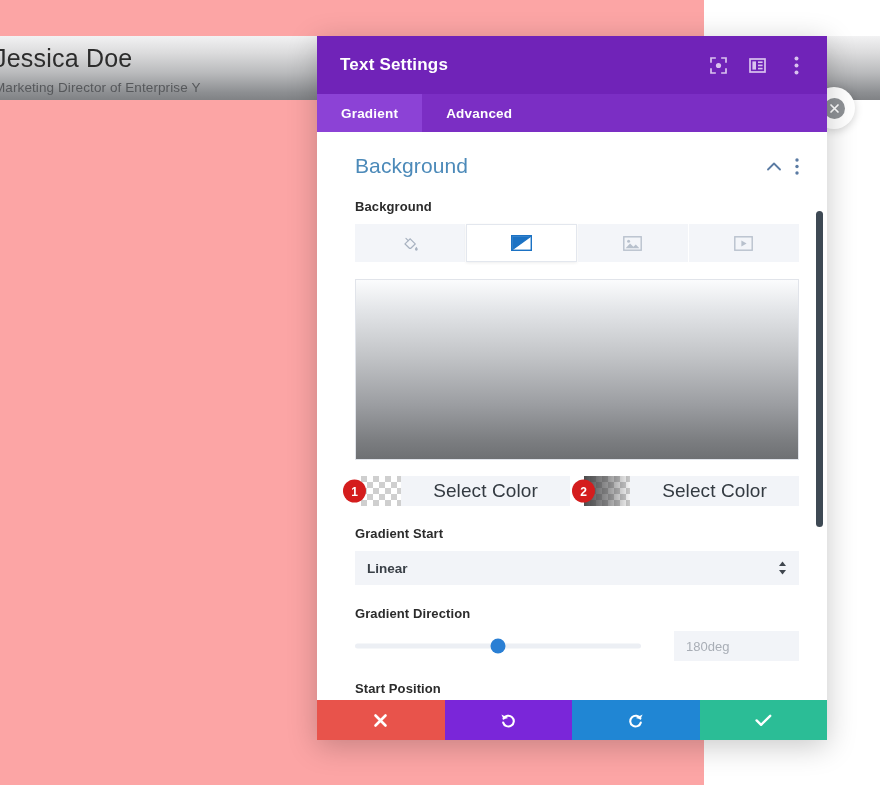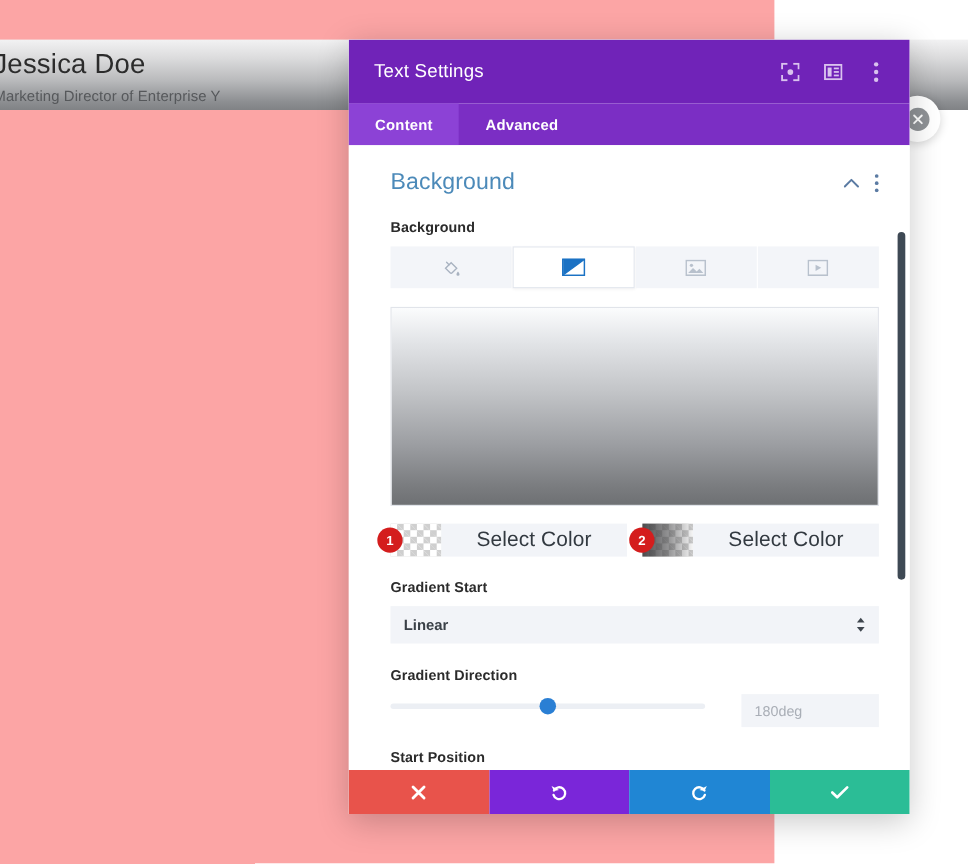--- a/index.html
+++ b/index.html
@@ -52,21 +52,21 @@
     box-shadow: 0 6px 28px rgba(0,0,0,.22);
     z-index: 3;
     display: flex; flex-direction: column;
     overflow: hidden;
   }
   .modal-header {
     height: 58px; background: #7023b8;
     display: flex; align-items: center;
     padding: 0 21px 0 23px; flex: none;
   }
-  .modal-title { color: #fff; font-size: 17px; font-weight: normal; letter-spacing:.2px; }
+  .modal-title { color: #fff; font-size: 17px; font-weight: bold; letter-spacing:.2px; }
   .modal-header-actions { margin-left: auto; display: flex; align-items: center; gap: 19px; }
   .hdr-icon { width: 20px; height: 20px; display:flex; align-items:center; justify-content:center; color:#d9c2ee; }
   .hdr-icon svg { display:block; }
 
   .modal-tabs {
     height: 38px; background: #7b2ec4; display: flex; flex: none;
   }
   .tab {
     height: 38px; padding: 0 24px;
     display: flex; align-items: center; justify-content:center;
@@ -148,21 +148,21 @@
     display:flex; align-items:center;
     padding: 0 12px; font-size: 13.5px; color:#3a4047;
   }
   .select-arrows {
     position:absolute; right: 12px; top:50%; transform:translateY(-50%);
     display:flex; flex-direction:column; gap:2px; color:#3f464e;
   }
 
   
   .slider-block { margin-bottom: 20px; }
-  .slider-row { display:flex; gap: 0; }
+  .slider-row { display:flex; align-items:center; gap: 0; }
   .slider {
     position: relative; height: 22px; flex: 0 0 286px;
     display:flex; align-items:center;
   }
   .slider .track {
     position:absolute; left:0; right:0; top: 50%; transform: translateY(-50%);
     height: 5px; border-radius: 3px; background:#eceff4;
   }
   .slider .thumb {
     position:absolute; top:50%; transform:translate(-50%,-50%);
@@ -235,21 +235,21 @@
           <svg width="5" height="19" viewBox="0 0 5 19" aria-hidden="true">
             <circle cx="2.5" cy="2.5" r="2" fill="#d9c2ee"></circle>
             <circle cx="2.5" cy="9.5" r="2" fill="#d9c2ee"></circle>
             <circle cx="2.5" cy="16.5" r="2" fill="#d9c2ee"></circle>
           </svg>
         </span>
       </div>
     </div>
 
     <div class="modal-tabs">
-      <div class="tab active">Content</div>
+      <div class="tab active">Gradient</div>
       <div class="tab">Advanced</div>
     </div>
 
     <div class="modal-body">
       <div class="body-inner">
 
         <div class="section-head">
           <div class="section-title">Background</div>
           <div class="section-head-actions">
             <span class="sh-icon">

